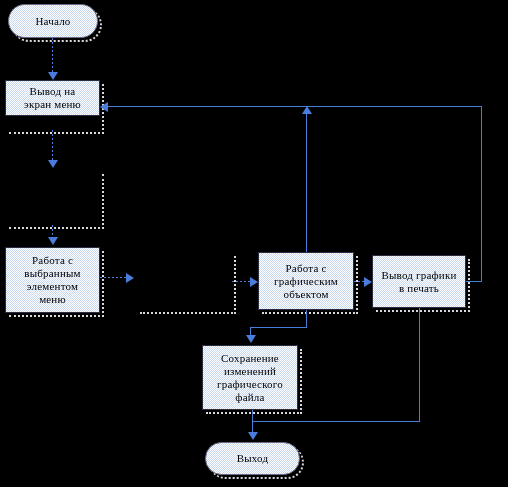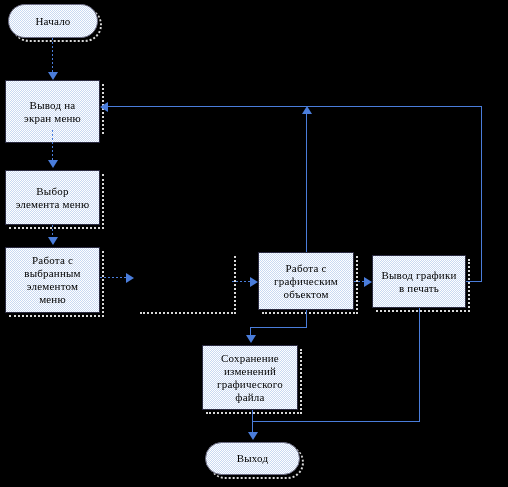--- a/index.html
+++ b/index.html
@@ -147,27 +147,24 @@
   <div class="conn solid-v" style="left:419px; top:308px; height:113px; width:1px;"></div>
   <div class="conn solid-h" style="left:252px; top:421px; width:168px; height:1px;"></div>
 
   <div class="conn solid-v" style="left:252px; top:410px; height:26px; width:1px;"></div>
   <div class="arrow down" style="left:248px; top:432px;"></div>
 
   <div class="node terminator" style="left:8px; top:4px; width:90px; height:34px;">
     <span class="lbl">Начало</span>
   </div>
 
-  <div class="node process" style="left:5px; top:80px; width:95px; height:63px;">
+  <div class="node process" style="left:5px; top:80px; width:95px; height:36px;">
     <span class="lbl">Вывод на<br>экран меню</span>
   </div>
 
-  <div class="node process" style="left:5px; top:170px; width:95px; height:55px;">
-    <span class="lbl">Выбор<br>элемента меню</span>
-  </div>
 
   <div class="node process" style="left:5px; top:247px; width:95px; height:66px;">
     <span class="lbl">Работа с<br>выбранным<br>элементом<br>меню</span>
   </div>
 
 
   <div class="node process" style="left:258px; top:252px; width:96px; height:58px;">
     <span class="lbl">Работа с<br>графическим<br>объектом</span>
   </div>
 

